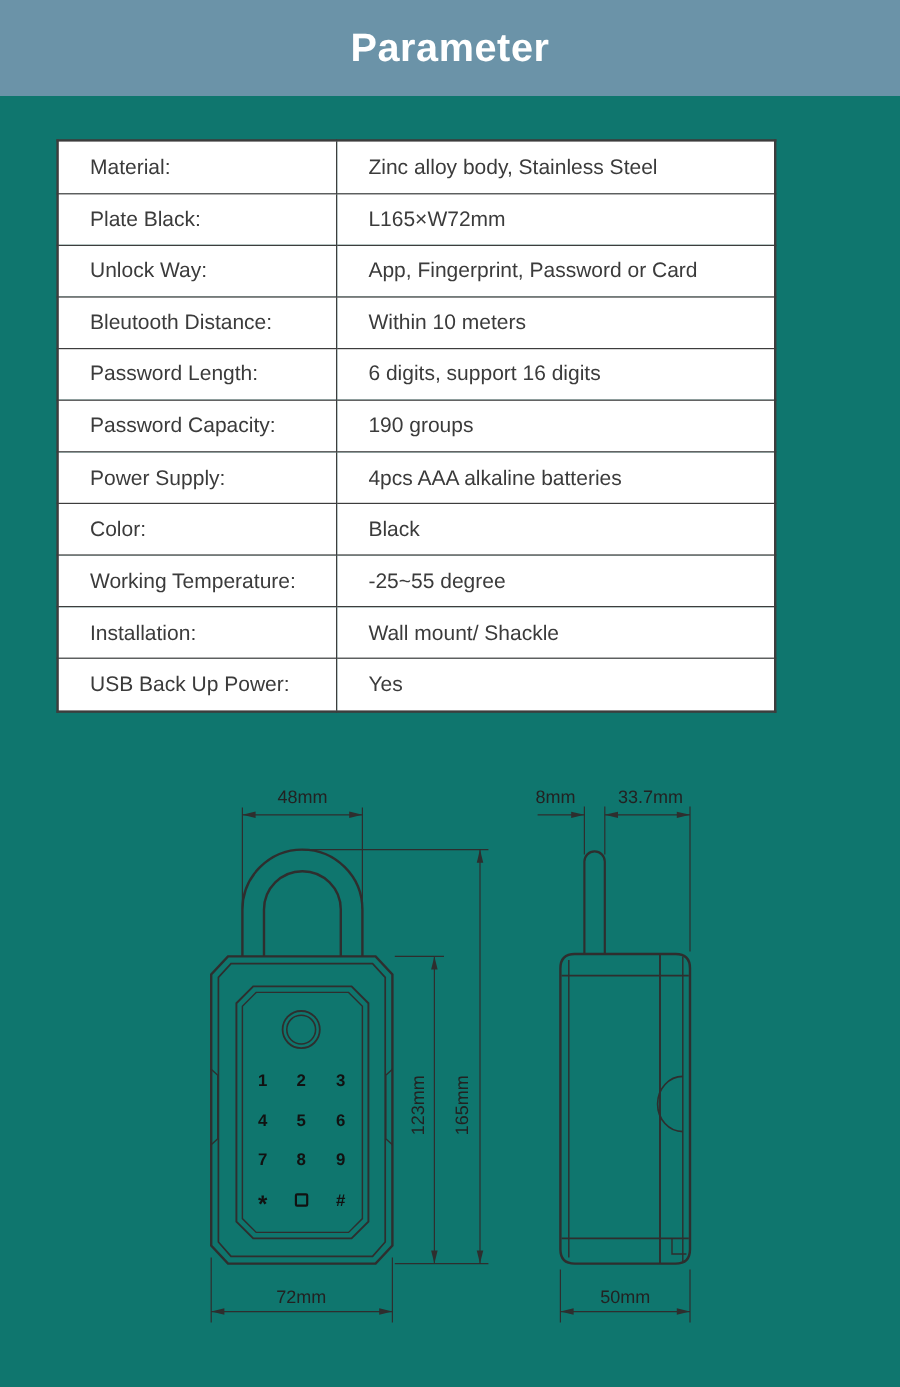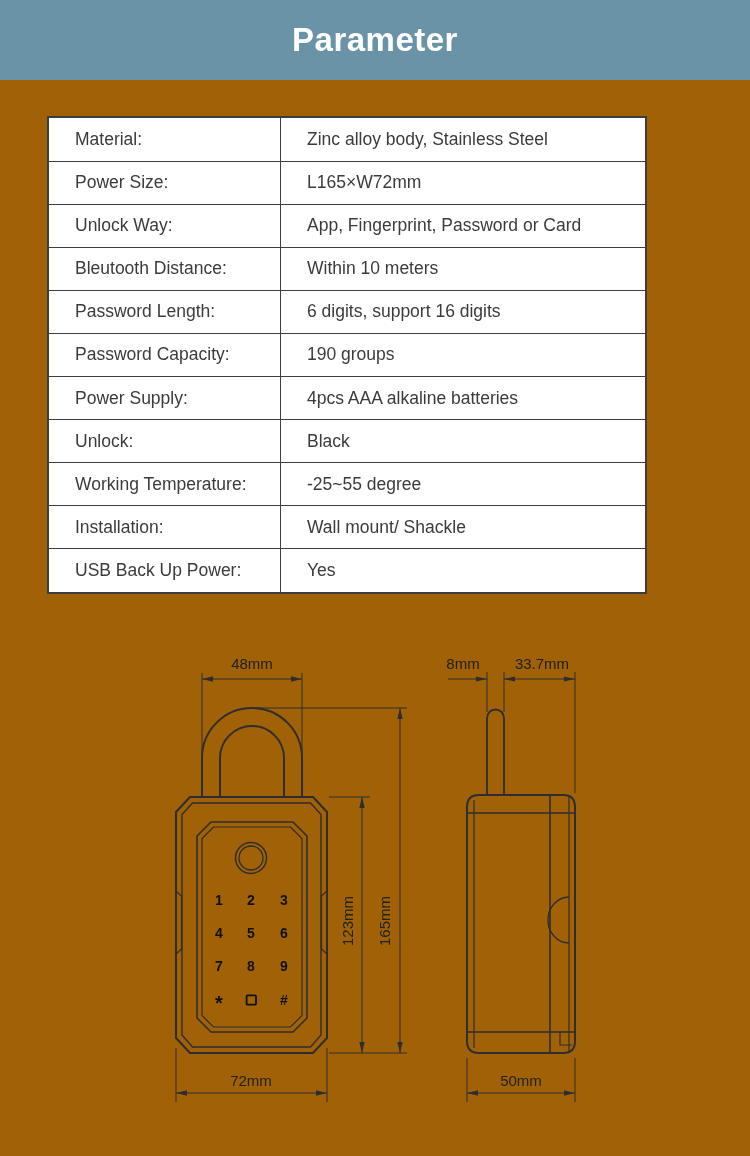--- a/index.html
+++ b/index.html
@@ -1,16 +1,16 @@
 <!DOCTYPE html>
 <html><head>
 <meta charset="utf-8">
 <style>
   html,body{margin:0;padding:0;background:#ffffff;}
-  #page{position:relative;width:750px;height:1156px;background:#a16207;overflow:hidden;
+  #page{position:relative;width:750px;height:1156px;background:#0f766e;overflow:hidden;
         font-family:"Liberation Sans", sans-serif;}
   
   #header{position:absolute;left:0;top:0;width:750px;height:80px;background:#6b93a8;
           display:flex;align-items:center;justify-content:center;}
   #header .title{color:#ffffff;font-size:33px;font-weight:bold;letter-spacing:0.5px;}
   
   #spec-table{position:absolute;left:47px;top:116px;width:600px;height:478px;
               border-collapse:collapse;table-layout:fixed;}
   #spec-table td{border:1px solid #3d3d3d;font-size:17.5px;color:#3b3b3b;
                  padding:0 0 0 26px;vertical-align:middle;background:#ffffff;}
@@ -30,21 +30,21 @@
     <span class="title">Parameter</span>
   </div>
 
   <table id="spec-table">
     <tbody>
       <tr>
         <td class="c-label">Material:</td>
         <td class="c-value">Zinc alloy body, Stainless Steel</td>
       </tr>
       <tr>
-        <td class="c-label">Power Size:</td>
+        <td class="c-label">Plate Black:</td>
         <td class="c-value">L165×W72mm</td>
       </tr>
       <tr>
         <td class="c-label">Unlock Way:</td>
         <td class="c-value">App, Fingerprint, Password or Card</td>
       </tr>
       <tr>
         <td class="c-label">Bleutooth Distance:</td>
         <td class="c-value">Within 10 meters</td>
       </tr>
@@ -54,21 +54,21 @@
       </tr>
       <tr>
         <td class="c-label">Password Capacity:</td>
         <td class="c-value">190 groups</td>
       </tr>
       <tr>
         <td class="c-label">Power Supply:</td>
         <td class="c-value">4pcs AAA alkaline batteries</td>
       </tr>
       <tr>
-        <td class="c-label">Unlock:</td>
+        <td class="c-label">Color:</td>
         <td class="c-value">Black</td>
       </tr>
       <tr>
         <td class="c-label">Working Temperature:</td>
         <td class="c-value">-25~55 degree</td>
       </tr>
       <tr>
         <td class="c-label">Installation:</td>
         <td class="c-value">Wall mount/ Shackle</td>
       </tr>

